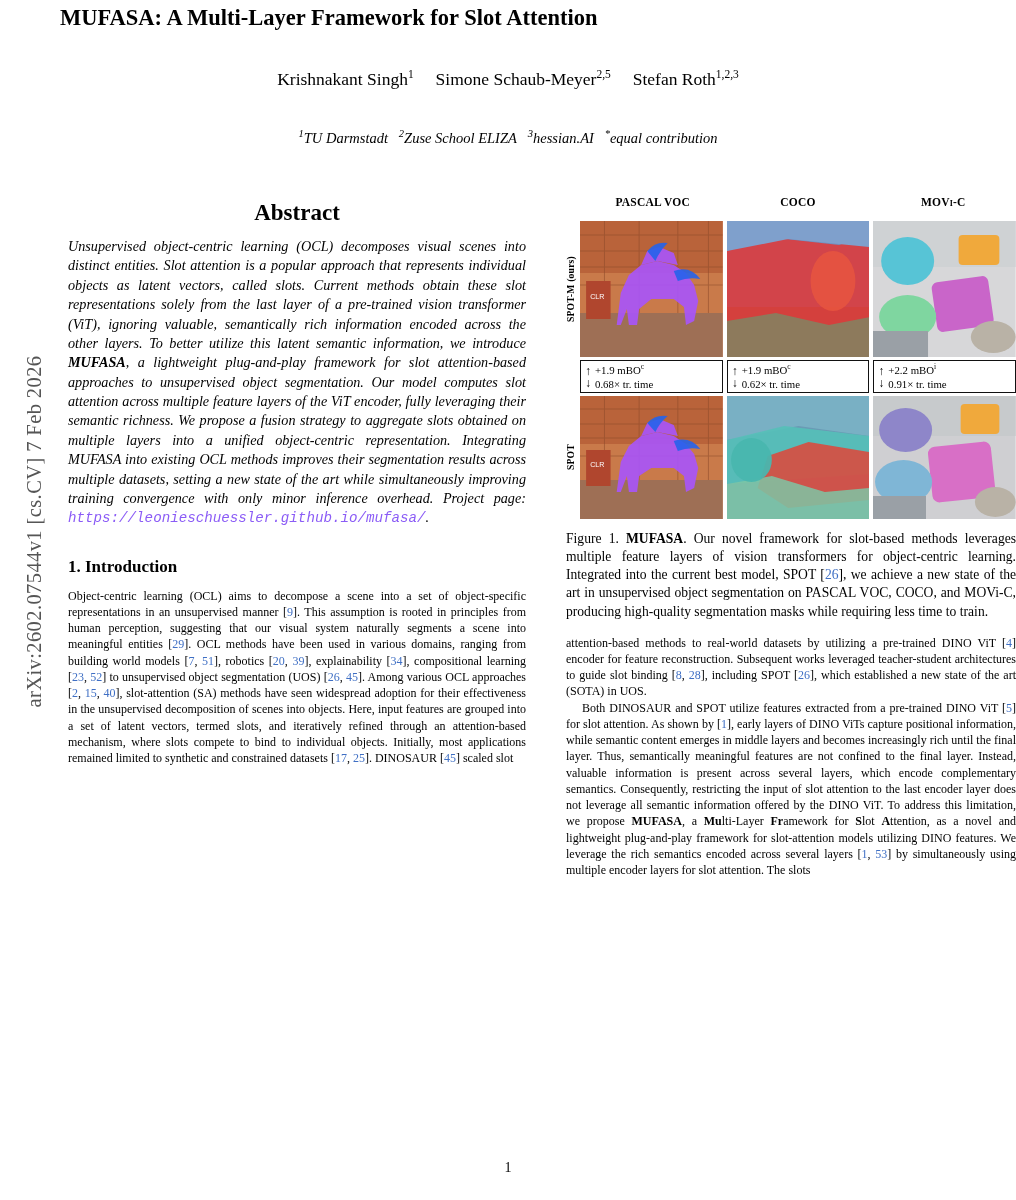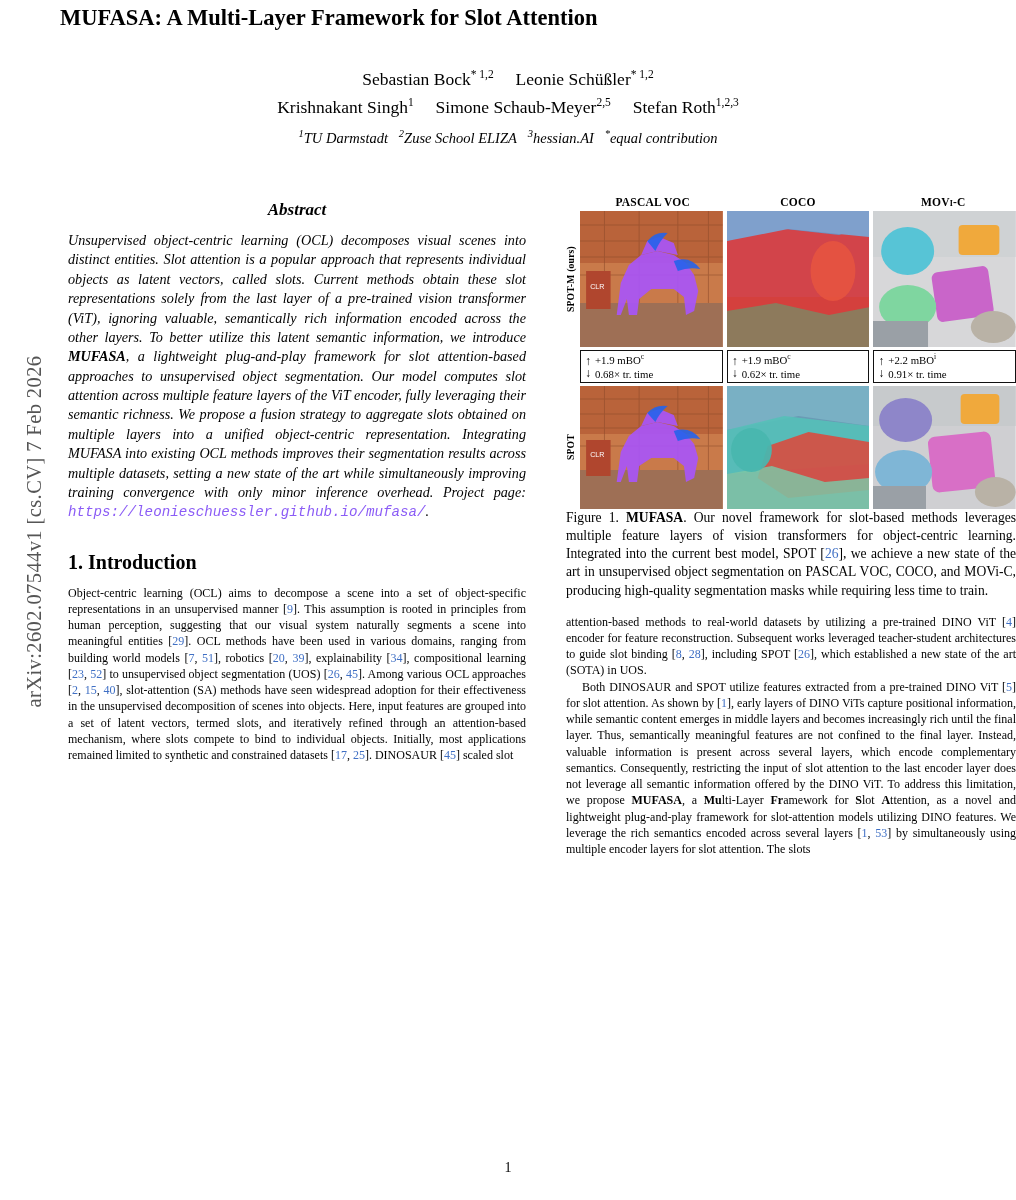--- a/index.html
+++ b/index.html
@@ -77,37 +77,36 @@
 
   
   .col-left {
     position: absolute;
     left: 68px;
     top: 200px;
     width: 458px;
   }
   .abstract-head {
     text-align: center;
-    font-size: 17px;
+    font-size: 23px;
     font-weight: bold;
     margin-bottom: 11px;
-    font-style: italic;
   }
   .abstract-body {
     font-size: 14.2px;
     line-height: 1.365;
     font-style: italic;
     text-align: justify;
   }
   .abstract-body b { font-style: italic; font-weight: bold; }
   .link { color: #8b5cf6; font-family: Liberation Mono, monospace; }
   .cite { color: #3f6fc4; }
 
   .sec-head {
-    font-size: 20px;
+    font-size: 17px;
     font-weight: bold;
     margin-top: 28px;
     margin-bottom: 11px;
   }
   .body-text {
     font-size: 12px;
     line-height: 1.355;
     text-align: justify;
   }
 
@@ -127,21 +126,21 @@
     margin-left: 14px;
     width: 436px;
   }
   .fig-colhead {
     flex: 1;
     text-align: center;
     font-size: 11.5px;
     font-variant: small-caps;
     font-weight: bold;
     letter-spacing: 0.2px;
-    padding-bottom: 3px;
+    padding-bottom: 13px;
   }
   .fig-rows { position: relative; }
   .fig-row {
     display: flex;
     margin-left: 14px;
     width: 436px;
     gap: 4px;
   }
   .rowlabel {
     position: absolute;
@@ -186,20 +185,21 @@
     display: flex;
     flex-direction: column;
     justify-content: center;
   }
   .badge-text {
     font-size: 10.8px;
     line-height: 1.32;
   }
   .badge-text sup { font-size: 7.5px; }
   .caption {
+    margin-top: 11px;
     font-size: 13.6px;
     line-height: 1.335;
     text-align: justify;
   }
   .caption b { font-weight: bold; }
 
   .page-num {
     position: absolute;
     left: 0;
     top: 1160px;
@@ -214,24 +214,20 @@
 </head>
 <body>
 
 <div class="page">
 
   <div class="arxiv-stamp">arXiv:2602.07544v1  [cs.CV]  7 Feb 2026</div>
 
   <div class="title">MUFASA: A Multi-Layer Framework for Slot Attention</div>
 
   <div class="authors">
-    <div class="line">
-      <span>Sebastian Bock</span><span class="sup">* 1,2</span>&nbsp;&nbsp;&nbsp;&nbsp;
-      <span>Leonie Schüßler</span><span class="sup">* 1,2</span>
-    </div>
     <div class="line">
       <span>Krishnakant Singh</span><span class="sup">1</span>&nbsp;&nbsp;&nbsp;&nbsp;
       <span>Simone Schaub-Meyer</span><span class="sup">2,5</span>&nbsp;&nbsp;&nbsp;&nbsp;
       <span>Stefan Roth</span><span class="sup">1,2,3</span>
     </div>
   </div>
 
   <div class="affil">
     <span class="sup">1</span><span>TU Darmstadt</span>&nbsp;&nbsp;
     <span class="sup">2</span><span>Zuse School ELIZA</span>&nbsp;&nbsp;

